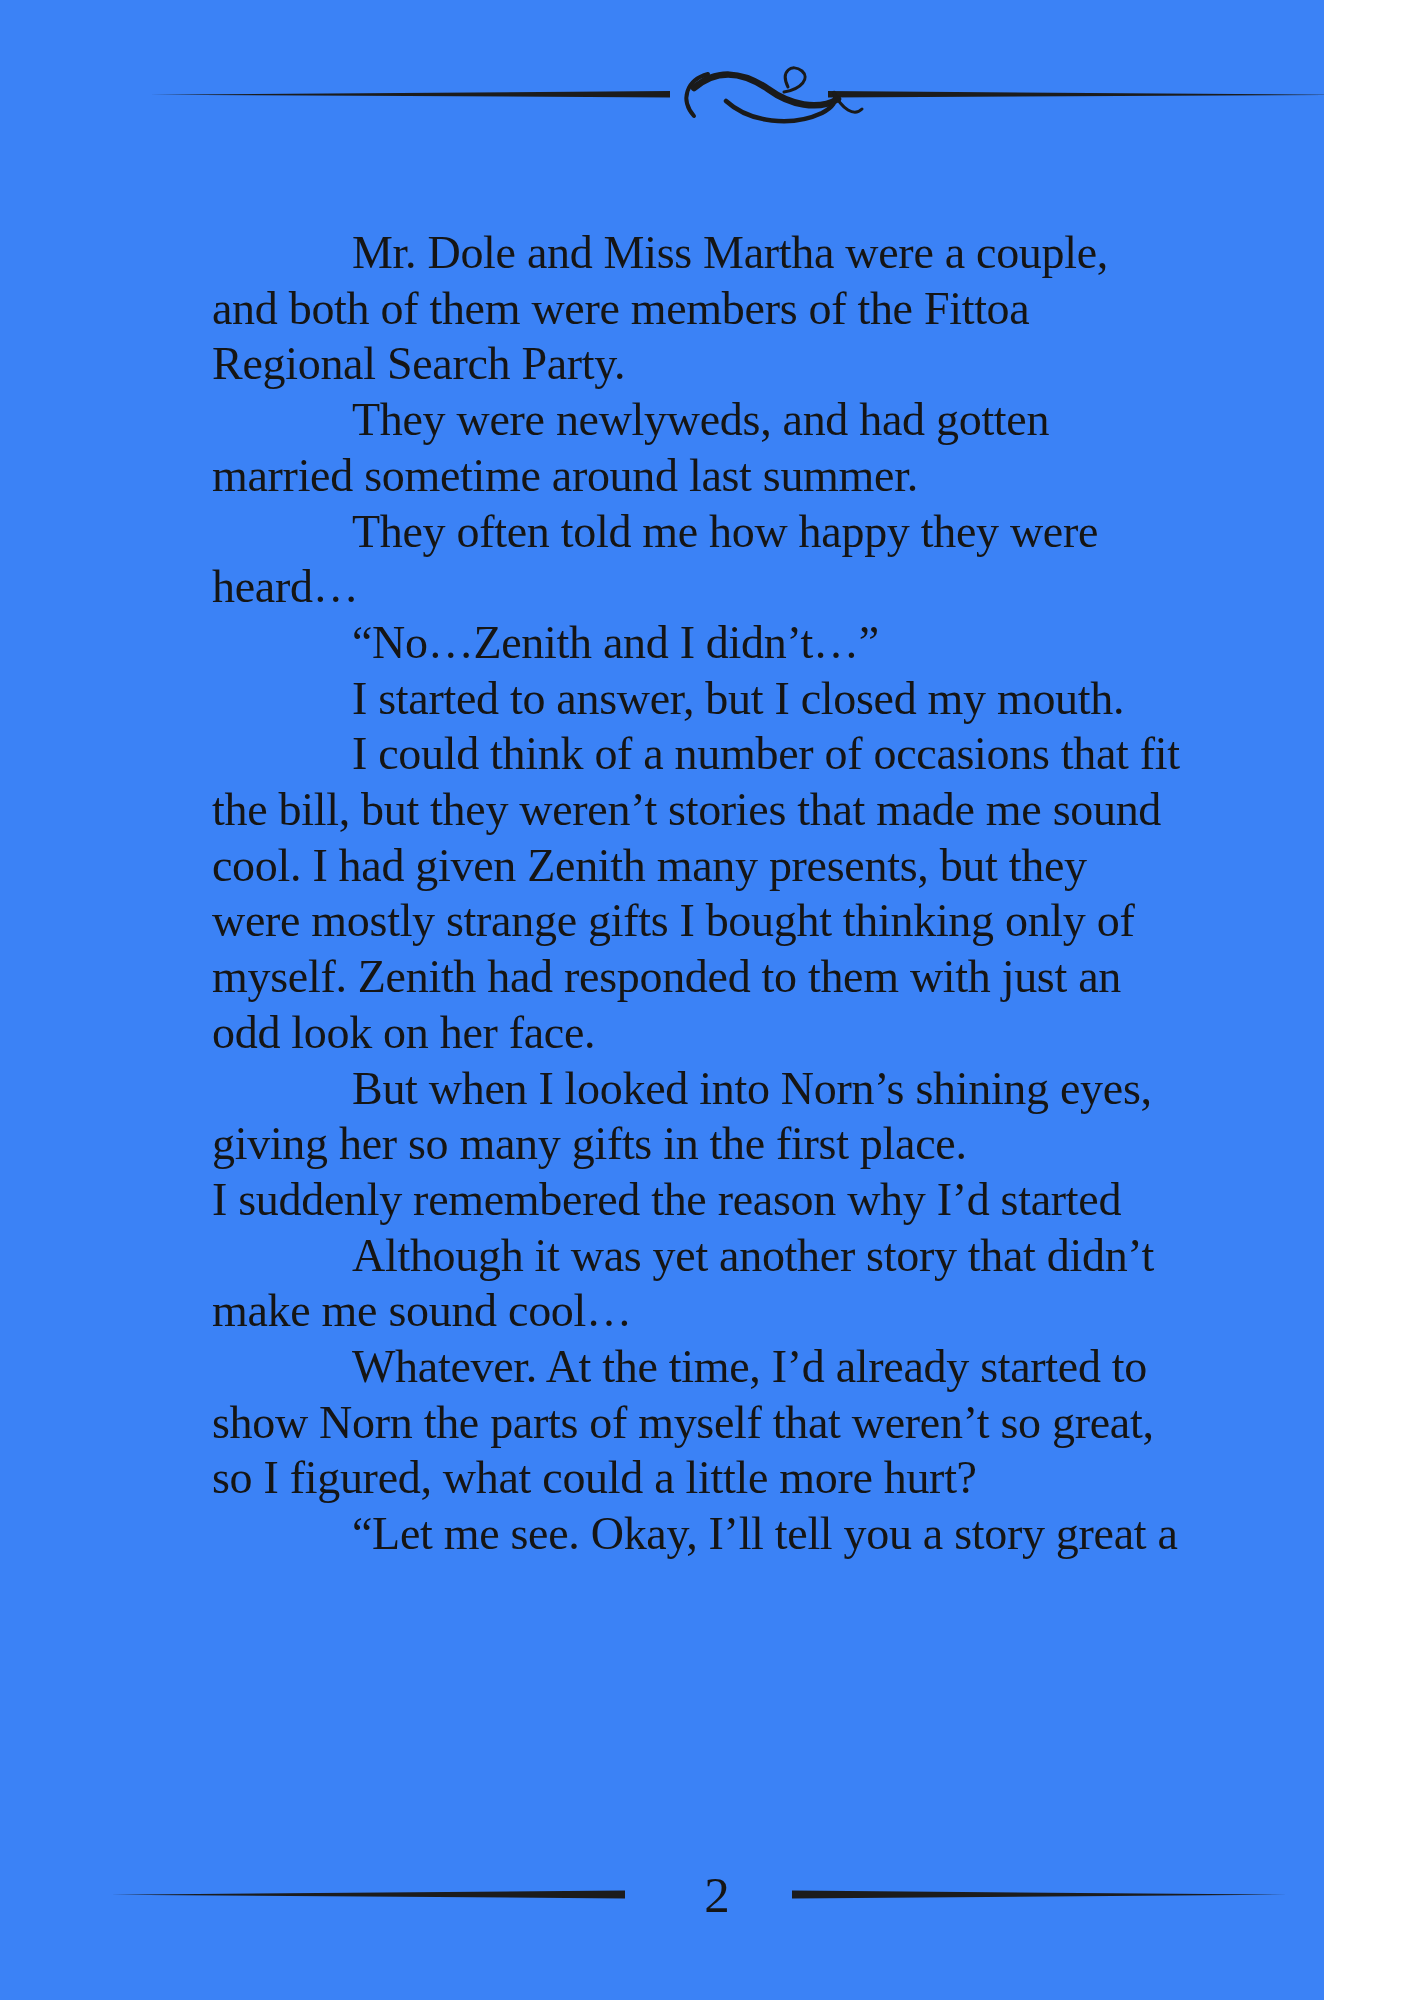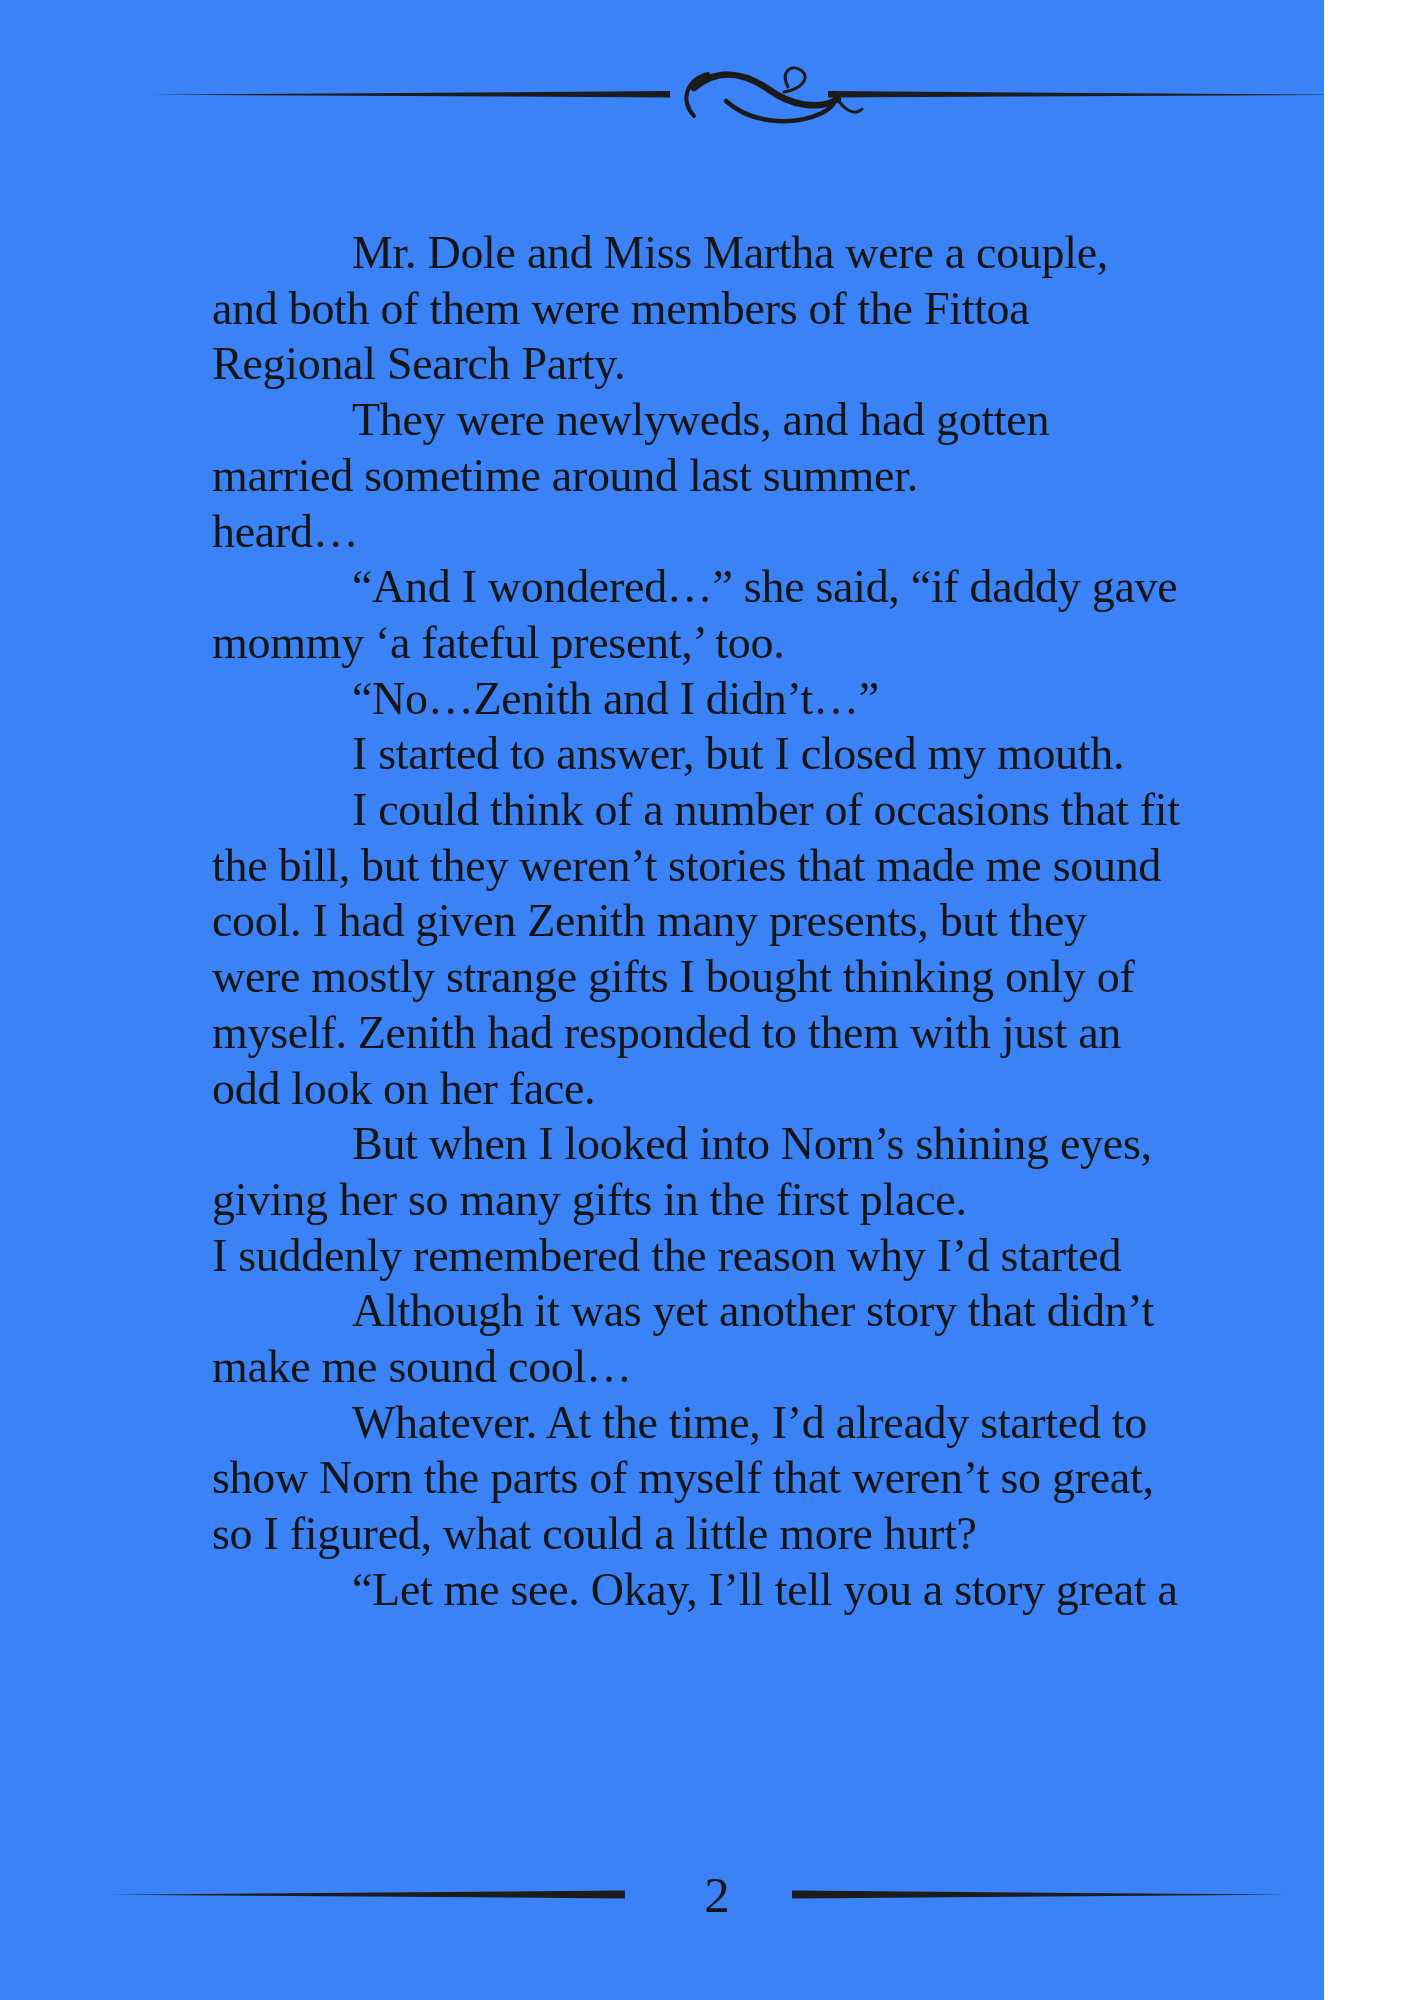--- a/index.html
+++ b/index.html
@@ -92,25 +92,22 @@
       <div class="paragraph">
         <div class="line first">Mr. Dole and Miss Martha were a couple,</div>
         <div class="line">and both of them were members of the Fittoa</div>
         <div class="line">Regional Search Party.</div>
       </div>
       <div class="paragraph">
         <div class="line first">They were newlyweds, and had gotten</div>
         <div class="line">married sometime around last summer.</div>
       </div>
       <div class="paragraph">
+        <div class="line first">They often told me how happy they were</div>
         <div class="line">heard…</div>
-      </div>
-      <div class="paragraph">
-        <div class="line first">“And I wondered…” she said, “if daddy gave</div>
-        <div class="line">mommy ‘a fateful present,’ too.</div>
       </div>
       <div class="paragraph">
         <div class="line first">“No…Zenith and I didn’t…”</div>
       </div>
       <div class="paragraph">
         <div class="line first">I started to answer, but I closed my mouth.</div>
       </div>
       <div class="paragraph">
         <div class="line first">I could think of a number of occasions that fit</div>
         <div class="line">the bill, but they weren’t stories that made me sound</div>

